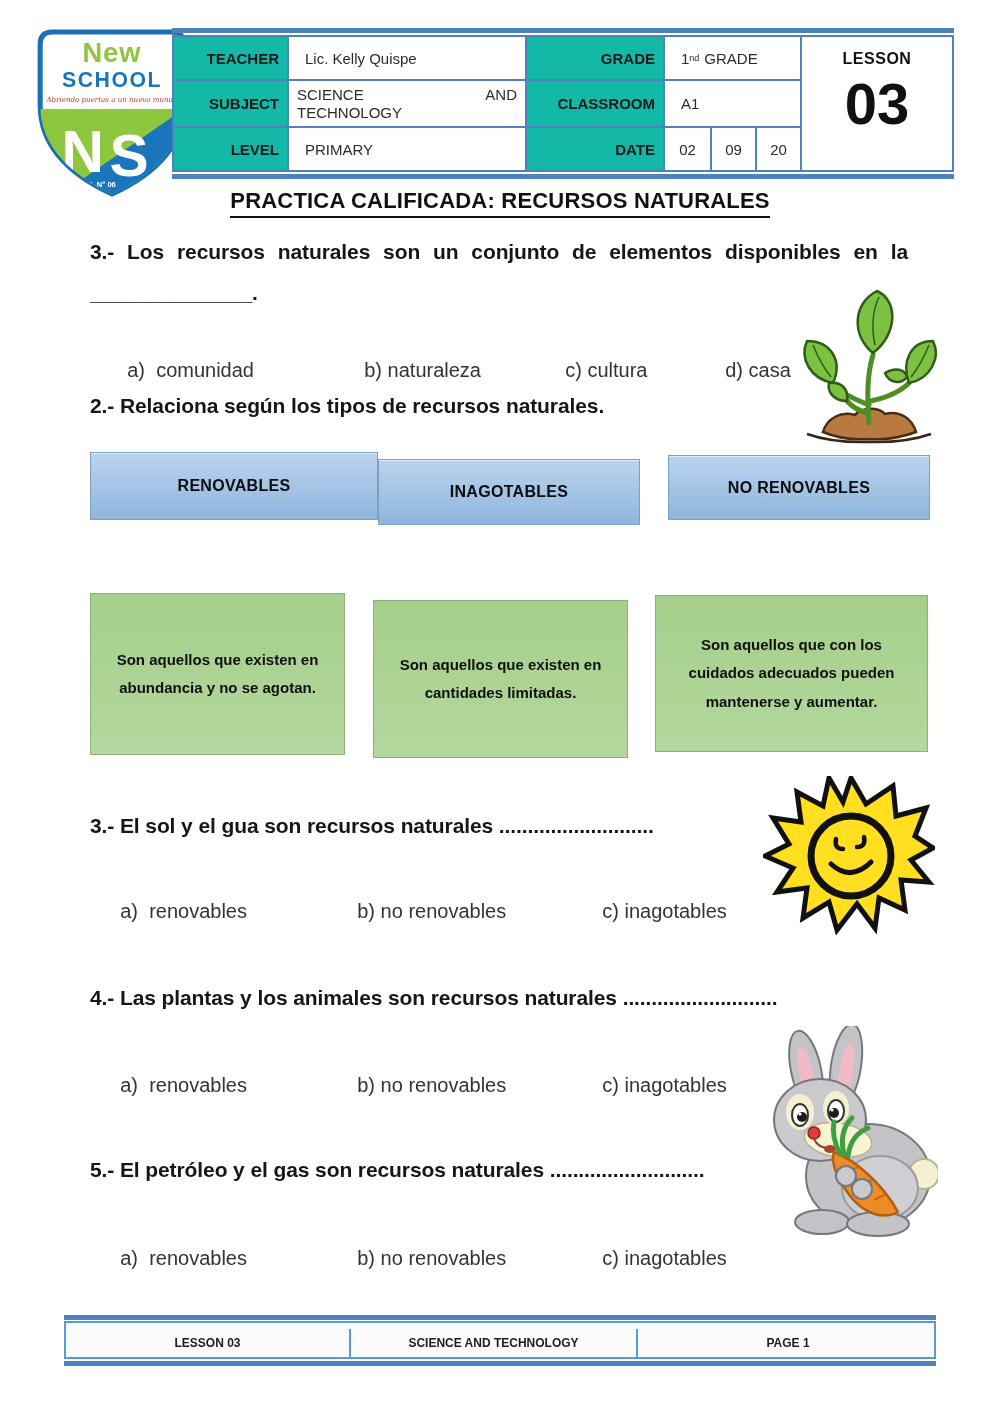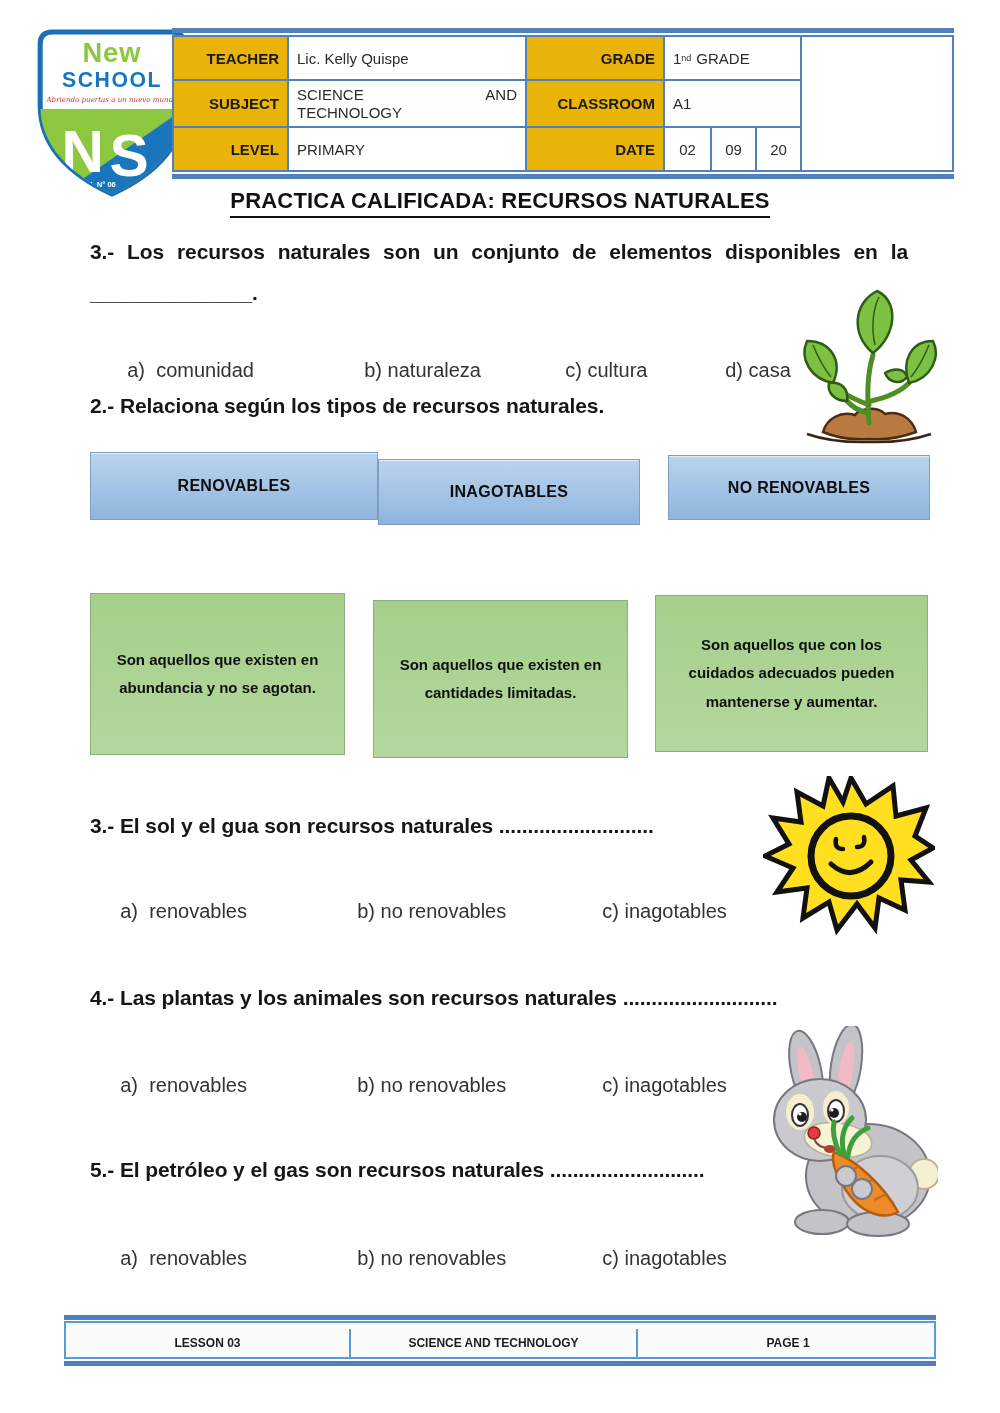--- a/index.html
+++ b/index.html
@@ -10,23 +10,23 @@
   .bar { position:absolute; background:#4f81bd; height:5px; }
   .hdr-bar-top    { left:172px; top:28px;  width:782px; }
   .hdr-bar-bottom { left:172px; top:174px; width:782px; }
   .hdr-wrap { position:absolute; left:172px; top:35px; width:782px; height:137px;
               display:flex; border:2px solid #4f81bd; background:#fff; }
   .hdr-grid { display:grid; grid-template-columns:115px 238px 138px 137px;
               grid-template-rows:44px 47px 42px; }
   .hcell { display:flex; align-items:center; font-size:15px;
            border-right:2px solid #4f81bd; border-bottom:2px solid #4f81bd; }
   .hcell.rowlast { border-bottom:none; }
-  .hlabel { background:#eab308; justify-content:flex-end; padding-right:8px;
+  .hlabel { background:#14b8a6; justify-content:flex-end; padding-right:8px;
             font-weight:bold; color:#1a1a1a; }
-  .hvalue { background:#fff; padding-left:8px; color:#2b2b2b; }
+  .hvalue { background:#fff; padding-left:16px; color:#2b2b2b; }
   .subject-val { flex-direction:column; align-items:stretch; justify-content:center;
                  padding:0 8px; line-height:1.2; }
   .subject-line1 { display:flex; justify-content:space-between; }
   sup.grade-sup { font-size:9px; vertical-align:super;text-align:right; }
   .grade-word { margin-left:5px; }
   .date-val { padding:0; }
   .date-grid { display:grid; grid-template-columns:1fr 1fr 1fr; width:100%; height:100%; }
   .date-cell { display:flex; align-items:center; justify-content:center; font-size:15px;
                border-left:2px solid #4f81bd; }
   .date-cell:first-child { border-left:none; }
@@ -138,20 +138,24 @@
       <div class="hcell hlabel rowlast">LEVEL</div>
       <div class="hcell hvalue rowlast">PRIMARY</div>
       <div class="hcell hlabel rowlast">DATE</div>
       <div class="hcell hvalue rowlast date-val">
         <div class="date-grid">
           <div class="date-cell">02</div>
           <div class="date-cell">09</div>
           <div class="date-cell">20</div>
         </div>
       </div>
+    </div>
+    <div class="lesson-box">
+      <div class="lesson-label">LESSON</div>
+      <div class="lesson-number">03</div>
     </div>
   </div>
 
   <div class="title-row">
     <span>PRACTICA CALIFICADA: RECURSOS NATURALES</span>
   </div>
 
   <div class="qtext q1-line">3.- Los recursos naturales son un conjunto de elementos disponibles en la</div>
   <div class="qtext q1-blank">______________.</div>
   <div class="opts q1-opts">

